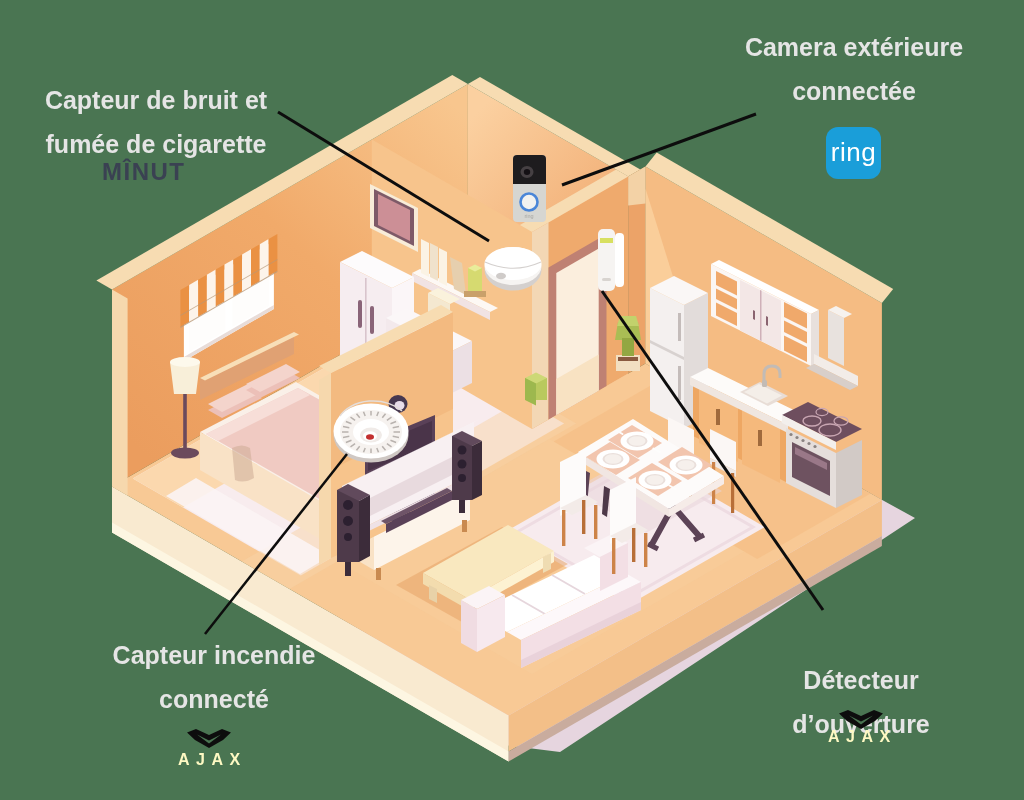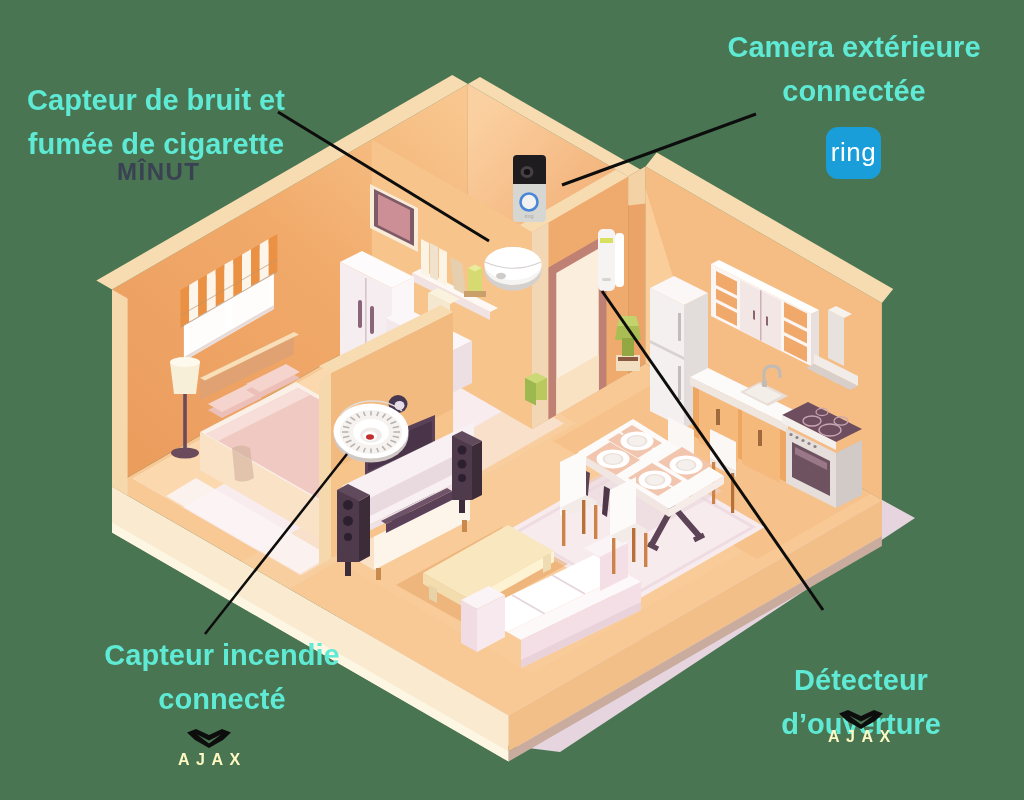--- a/index.html
+++ b/index.html
@@ -1,16 +1,16 @@
 <!DOCTYPE html>
 <html><head><meta charset="utf-8">
 <style>
 html,body{margin:0;padding:0;}
 body{width:1024px;height:800px;background:#4a7552;font-family:"Liberation Sans",sans-serif;overflow:hidden;position:relative;}
-.lbl{position:absolute;color:#5eead4;font-size:29px;font-weight:600;text-align:center;line-height:44px;letter-spacing:0;}
+.lbl{position:absolute;color:#e5e5e5;font-size:25px;font-weight:600;text-align:center;line-height:44px;letter-spacing:0;}
 .minut{position:absolute;color:#3a4152;font-size:24px;font-weight:700;letter-spacing:1.5px;}
 .ajaxtxt{position:absolute;color:#fef9c3;font-size:16px;font-weight:700;letter-spacing:6.5px;}
 </style></head>
 <body>
 <svg width="1024" height="800" viewBox="0 0 1024 800" style="position:absolute;left:0;top:0">
 
 <rect width="1024" height="800" fill="#4a7552"></rect>
 
 <path d="M112,492 L496,744 L560,752 L915,518 L864,490 L509,712 Z" fill="#e6d5df"></path>
 
@@ -436,27 +436,27 @@
 
 <line x1="756" y1="114" x2="562" y2="185" stroke="#0d0d0d" stroke-width="3"></line>
 
 <line x1="205" y1="634" x2="347" y2="454" stroke="#0d0d0d" stroke-width="2.5"></line>
 
 <line x1="602" y1="291" x2="823" y2="610" stroke="#0d0d0d" stroke-width="3"></line>
 </svg>
 
 <div class="lbl" style="left:6px;top:78px;width:300px;">Capteur de bruit et<br>fumée de cigarette</div>
 
-<div class="minut" style="left:117px;top:158px;">MÎNUT</div>
+<div class="minut" style="left:102px;top:158px;">MÎNUT</div>
 
 <div class="lbl" style="left:704px;top:25px;width:300px;">Camera extérieure<br>connectée</div>
 
 <div style="position:absolute;left:826px;top:127px;width:55px;height:52px;background:#1a9ed9;border-radius:12px;color:#fff;font-size:26px;font-weight:400;text-align:center;line-height:50px;letter-spacing:0.5px;font-family:'Liberation Sans',sans-serif;">ring</div>
 
-<div class="lbl" style="left:72px;top:633px;width:300px;">Capteur incendie<br>connecté</div>
+<div class="lbl" style="left:64px;top:633px;width:300px;">Capteur incendie<br>connecté</div>
 
 <svg width="44" height="19" viewBox="0 0 44 19" style="position:absolute;left:187px;top:729px">
     <path d="M0,3.5 L9,0 L22,6 L35,0 L44,3.5 L36,11 L22,19 L8,11 Z" fill="#0d0d0d"></path>
     <path d="M10,5.5 L22,11.5 L34,5.5 L22,14.5 Z" fill="#4a7552"></path>
   </svg>
 
 <div class="ajaxtxt" style="left:178px;top:751px;">AJAX</div>
 
 <div class="lbl" style="left:711px;top:614px;width:300px;margin-top:44px;">Détecteur<br>d’ouverture</div>
 

